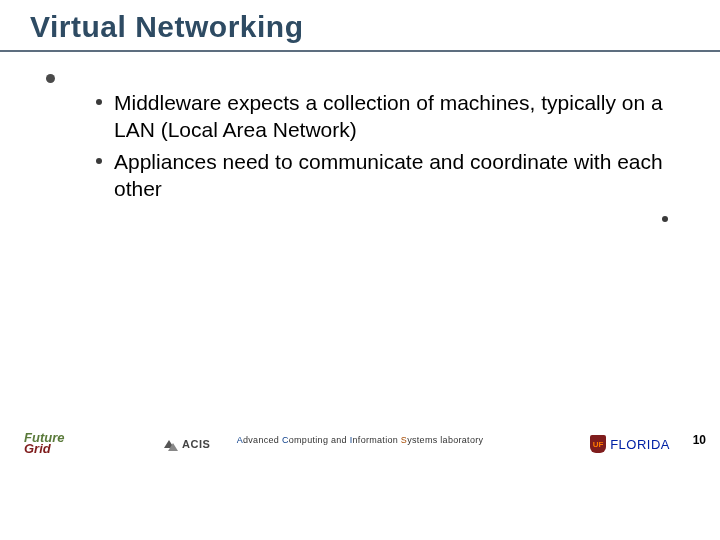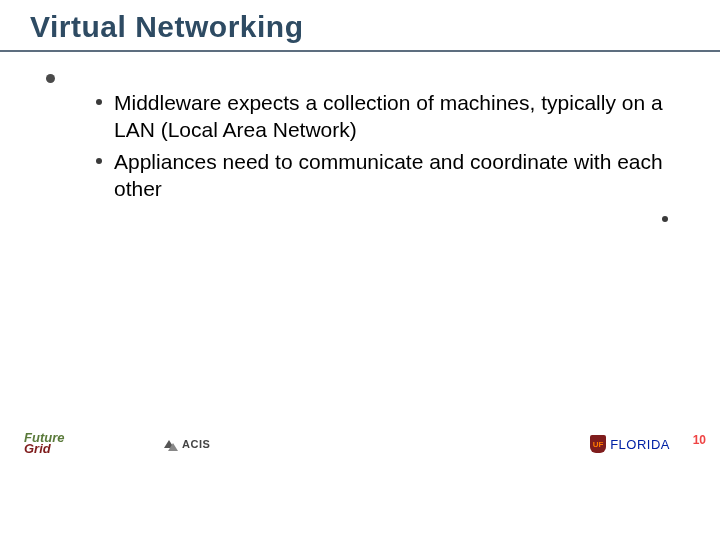--- a/index.html
+++ b/index.html
@@ -95,21 +95,21 @@
     letter-spacing: 0.3px;
   }
   .footer-label .a { color: #0d3f8a; }
   .footer-label .s { color: #a64a00; }
   .page-num {
     position: absolute;
     right: 14px;
     bottom: 20px;
     font-size: 12px;
     font-weight: 700;
-    color: #ef4444;
+    color: #000000;
   }
   
   .logo-fg {
     position: absolute;
     left: 24px;
     bottom: 12px;
     font-size: 13px;
     font-style: italic;
     font-weight: 700;
     line-height: 0.9;
@@ -208,20 +208,23 @@
   <div class="logo-fg">
     <span>Future</span><br>
     <span class="grid">Grid</span>
   </div>
 
   <div class="logo-acis">
     <div class="mark"></div>
     <div class="text">ACIS</div>
   </div>
 
+  <div class="footer-label">
+    <span class="a">A</span><span>dvanced </span><span class="a">C</span><span>omputing and </span><span class="a">I</span><span>nformation </span><span class="s">S</span><span>ystems laboratory</span>
+  </div>
 
   <div class="logo-uf">
     <div class="shield">UF</div>
     <div class="word">FLORIDA</div>
   </div>
 
   <div class="page-num">10</div>
 </div>
 
 </body></html>

